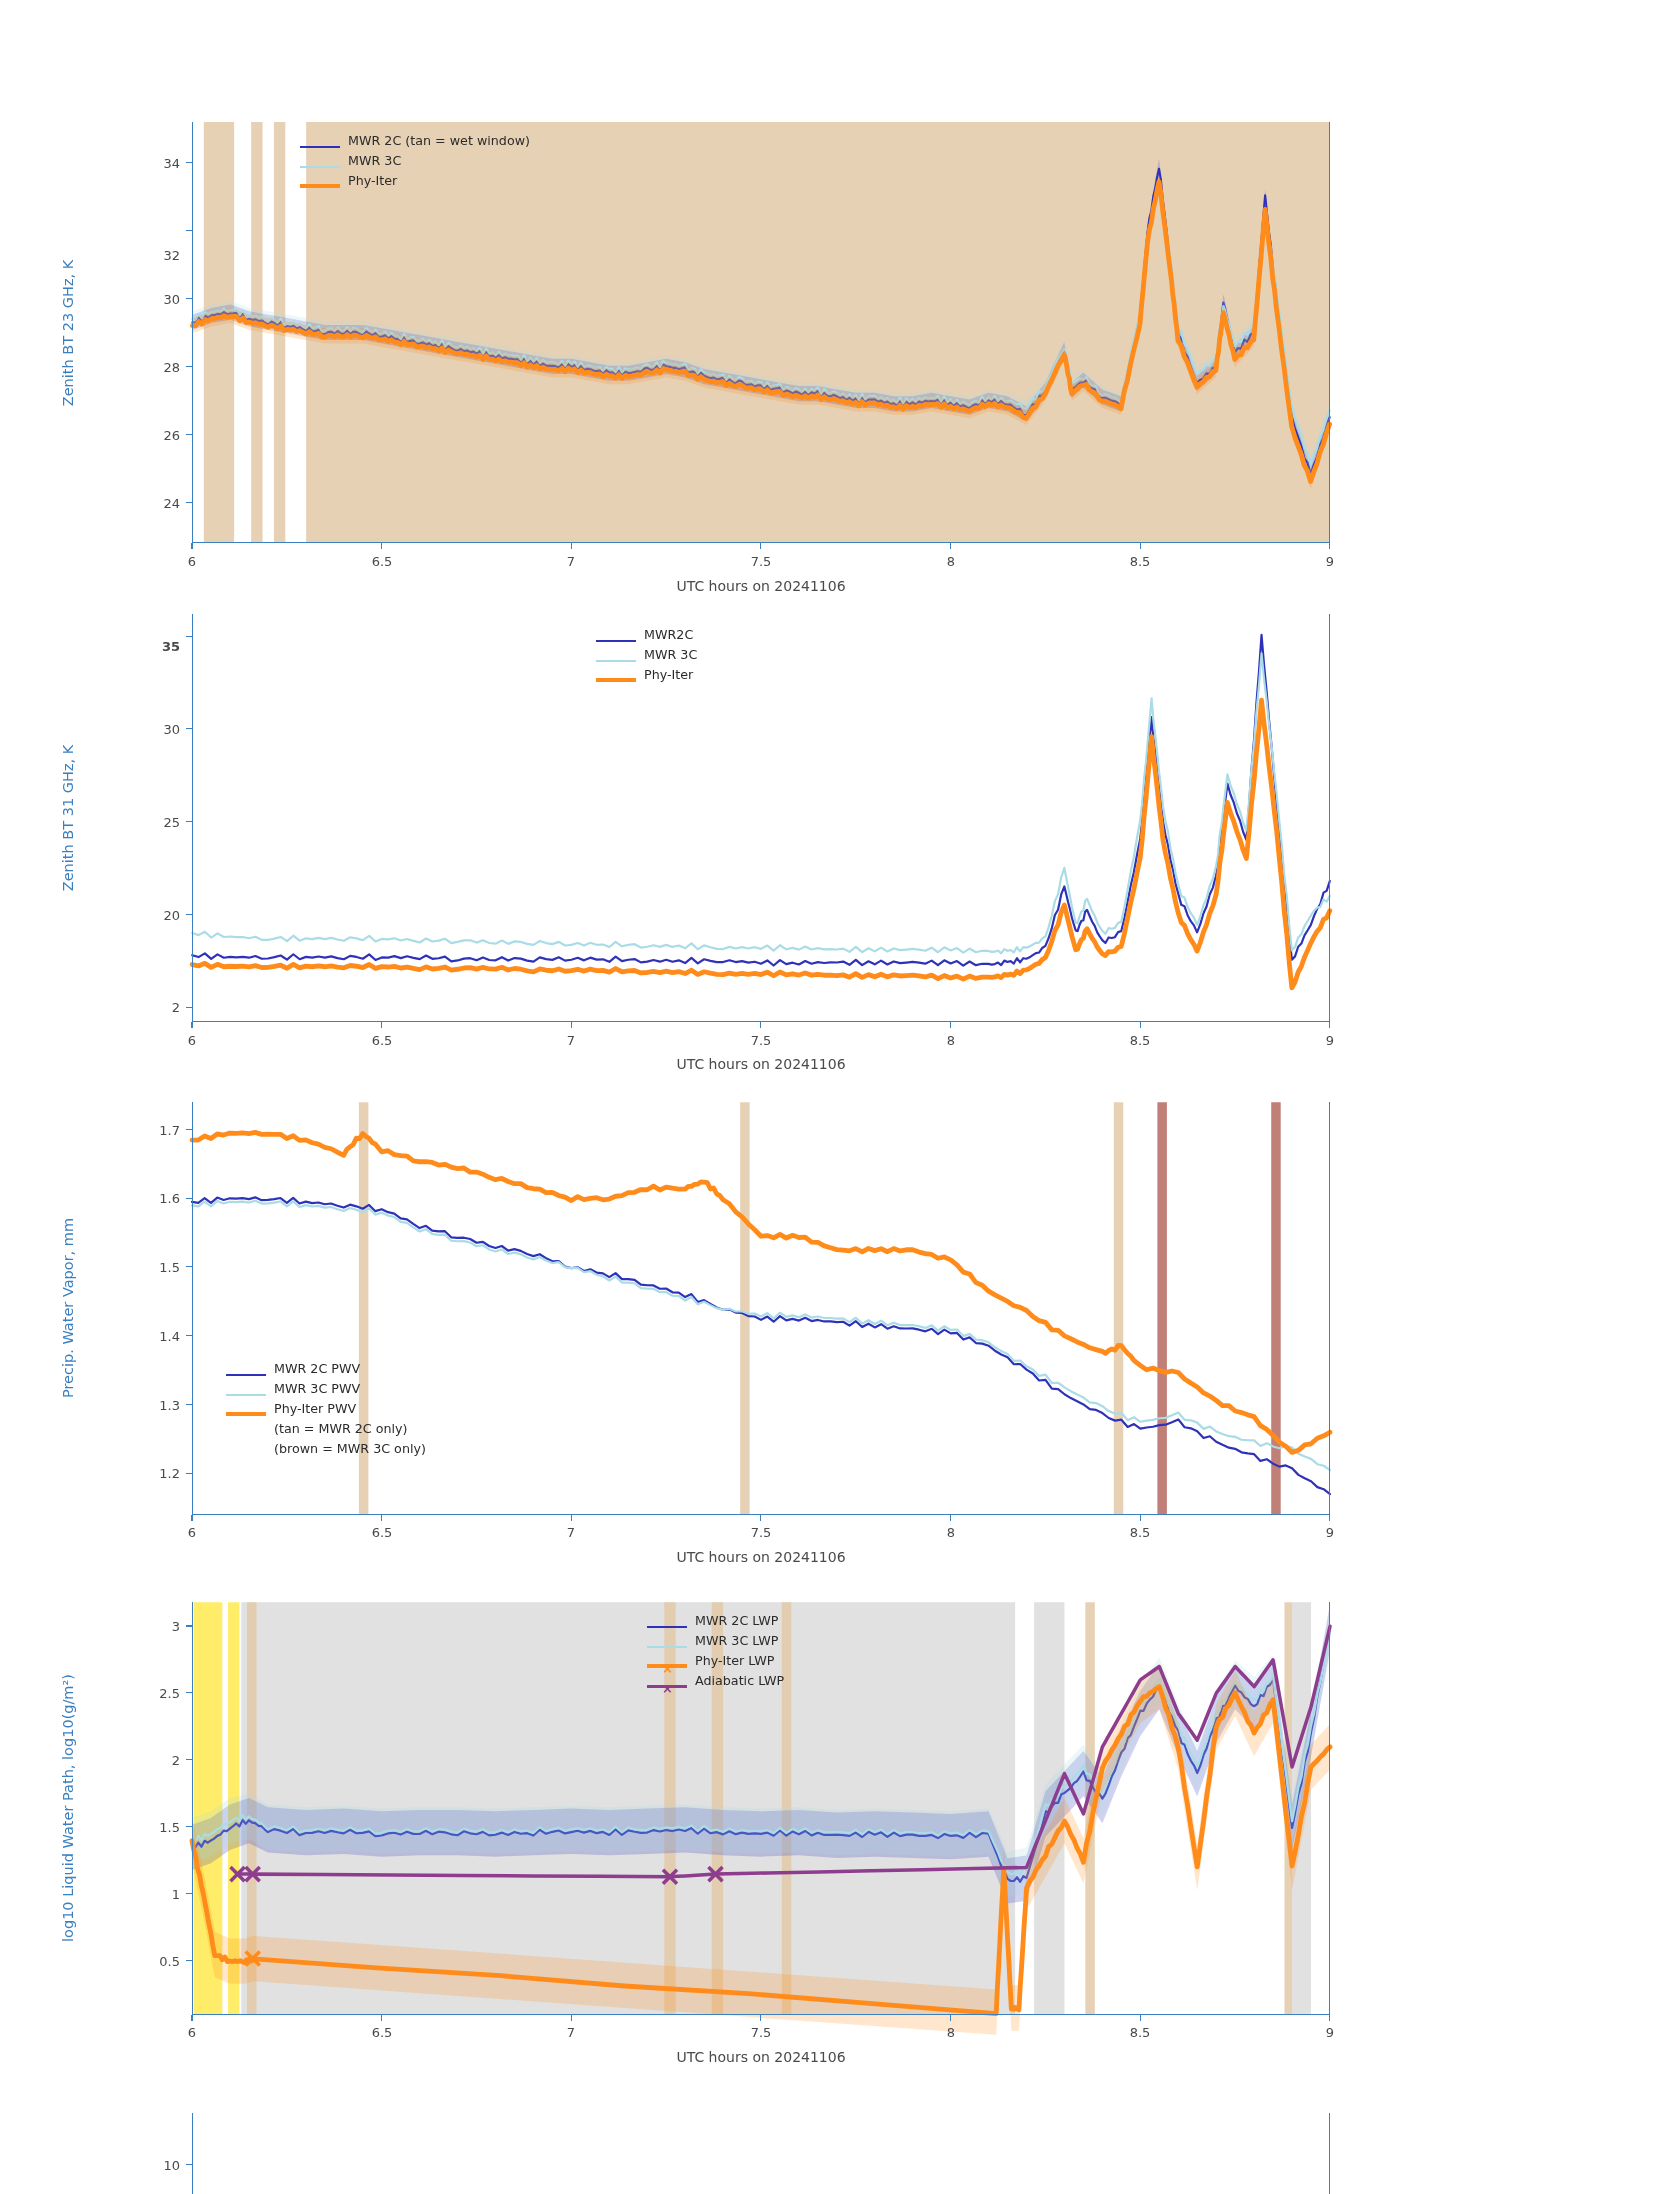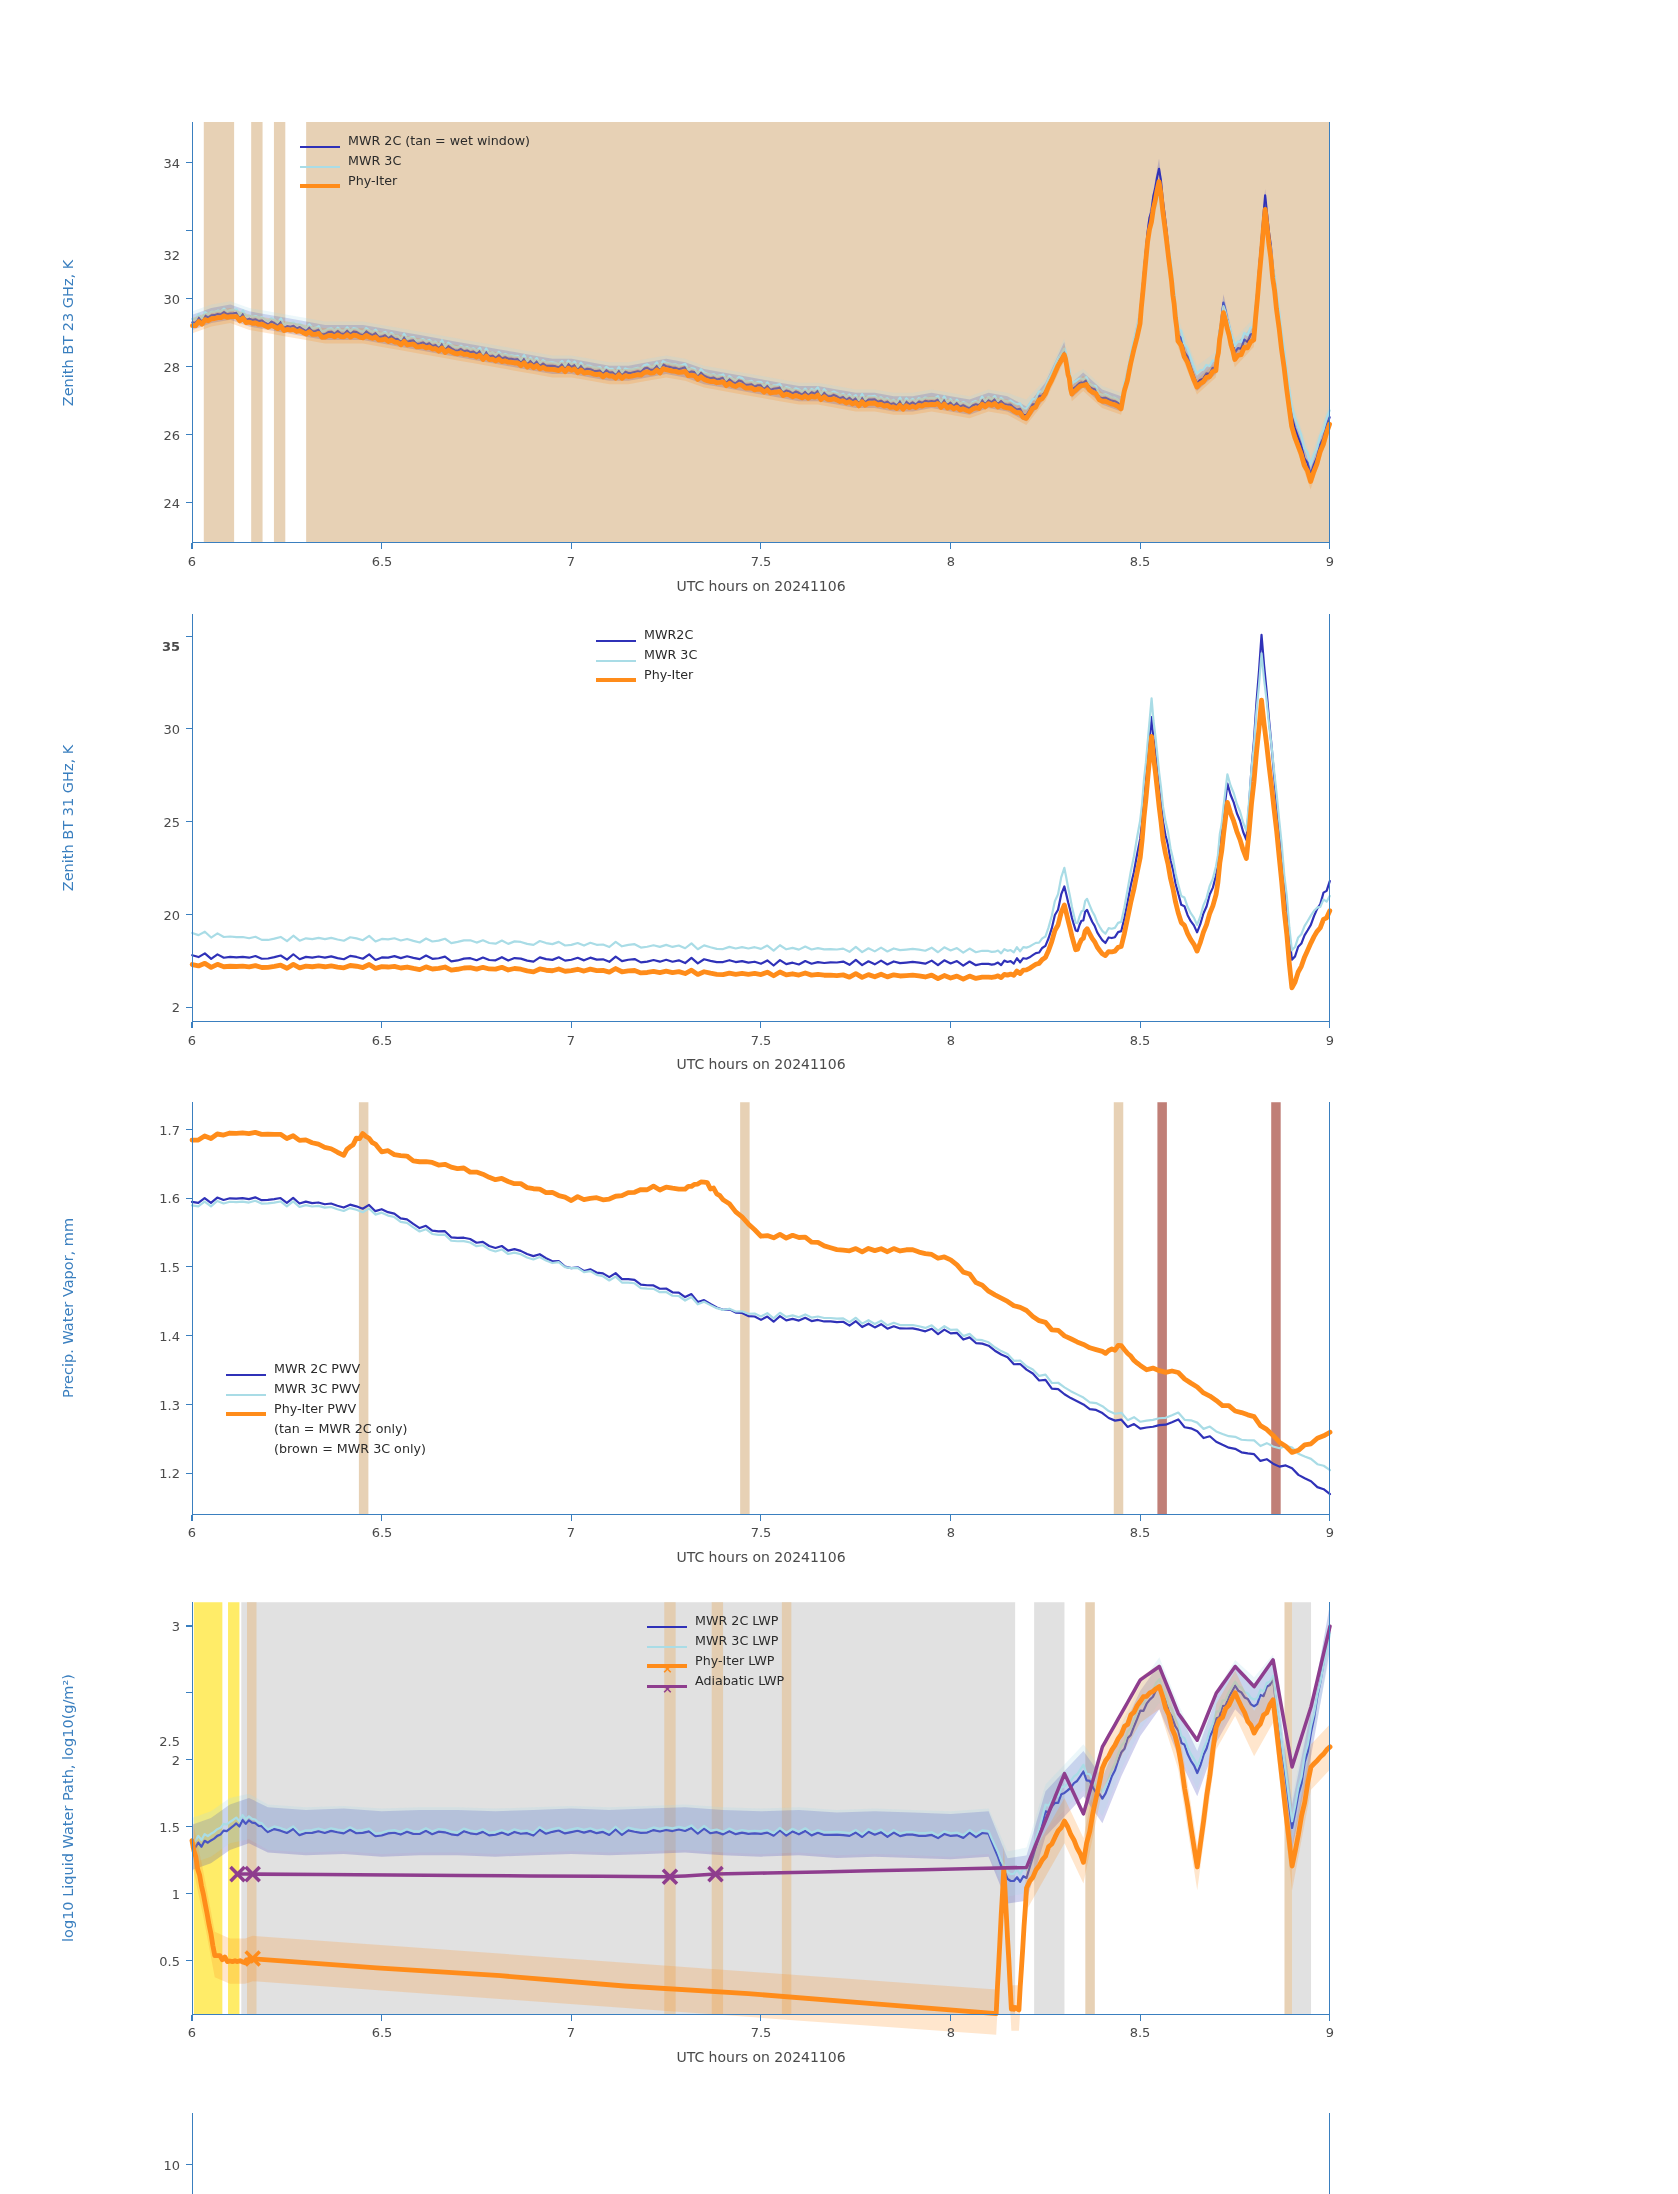--- a/index.html
+++ b/index.html
@@ -321,21 +321,21 @@
     <div class="ticklabel-x" style="left: 1138px; top: 423px;">9</div>
     <div class="tick-y" style="top: 358px; left: -6.1px;"></div>
     <div class="ticklabel-y" style="top: 359px; left: -110px; width: 98px;">0.5</div>
     <div class="tick-y" style="top: 291px; left: -6.1px;"></div>
     <div class="ticklabel-y" style="top: 292px; left: -110px; width: 98px;">1</div>
     <div class="tick-y" style="top: 224px; left: -6.1px;"></div>
     <div class="ticklabel-y" style="top: 225px; left: -110px; width: 98px;">1.5</div>
     <div class="tick-y" style="top: 157px; left: -6.1px;"></div>
     <div class="ticklabel-y" style="top: 158px; left: -110px; width: 98px;">2</div>
     <div class="tick-y" style="top: 90px; left: -6.1px;"></div>
-    <div class="ticklabel-y" style="top: 91px; left: -110px; width: 98px; margin-top: 48px;">2.5</div>
+    <div class="ticklabel-y" style="top: 91px; left: -110px; width: 98px;">2.5</div>
     <div class="tick-y" style="top: 23.4px; left: -6.1px;"></div>
     <div class="ticklabel-y" style="top: 24px; left: -110px; width: 98px;">3</div>
     <div class="xlabel" style="left: 569px; top: 447px;">UTC hours on 20241106</div>
     <div class="ylabel" style="left: -132px; top: 206px; transform: rotate(-90deg) translateX(-50%);">log10 Liquid Water Path, log10(g/m²)</div>
     <div class="legend" style="left: 455px; top: 6.2px;">
       <div class="legend-row">
         <div class="legend-swatch" style="border-top-color: rgb(47, 49, 184); border-top-width: 2.2px;"></div>
         <div>MWR 2C LWP</div>
       </div>
       <div class="legend-row">

